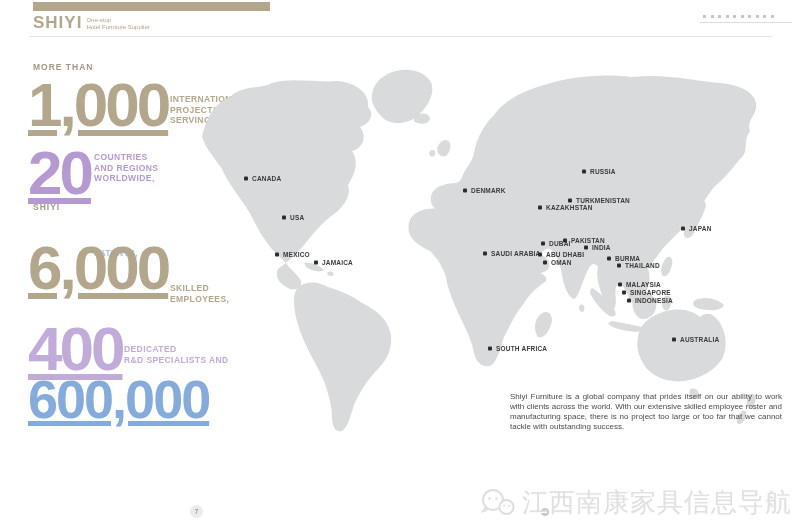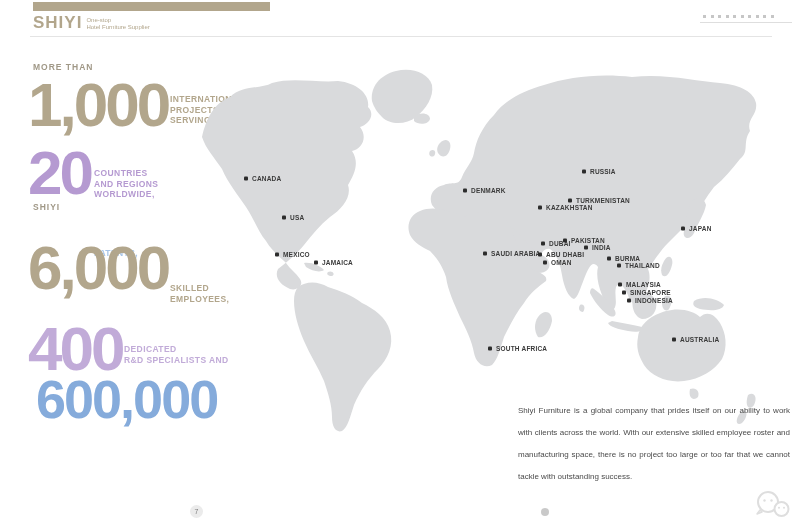--- a/index.html
+++ b/index.html
@@ -13,42 +13,42 @@
   .tagline{margin-left:4px;margin-top:3px;}
   .tagline span{display:block;font-size:6px;line-height:6.5px;color:var(--tan);}
   .main-rule{position:absolute;left:30px;top:36px;width:742px;height:1px;background:#e4e4e4;}
   .right-rule{position:absolute;left:700px;top:22px;width:92px;height:1px;background:#dedede;}
   .squares{position:absolute;left:703px;top:15px;display:flex;gap:4.5px;}
   .squares i{display:block;width:3px;height:3px;background:#c6c6c6;}
 
   
   .stats{position:absolute;inset:0;}
   .kicker{position:absolute;font-size:8.5px;font-weight:bold;letter-spacing:1px;color:var(--muted-label);}
-  .num{position:absolute;font-weight:bold;font-size:62px;line-height:1;letter-spacing:-3px;}
+  .num{position:absolute;font-weight:bold;font-size:62px;line-height:1;letter-spacing:-3px;text-decoration:underline;}
   .num.sm{font-size:54px;letter-spacing:-2px;}
   .nlabel{position:absolute;font-size:8.5px;font-weight:bold;letter-spacing:.4px;line-height:10.5px;}
   .nlabel span{display:block;white-space:nowrap;}
   .c-tan{color:var(--tan);}
   .c-purple{color:var(--purple);}
   .c-lblue{color:var(--light-blue);}
   .c-lpurple{color:var(--light-purple);}
   .c-blue{color:var(--blue);}
 
   
   .map-wrap{position:absolute;left:200px;top:55px;width:600px;height:420px;}
   .map-wrap svg{display:block;}
   .land{fill:var(--map-land);}
   #marker-layer{position:absolute;inset:0;}
   .marker{position:absolute;display:flex;align-items:center;transform:translate(0,-50%);white-space:nowrap;}
   .marker .dot{width:4px;height:4px;background:#2c2c2c;border-radius:1px;flex:none;}
   .marker .lbl{margin-left:4px;font-size:6.5px;font-weight:bold;letter-spacing:.2px;color:var(--marker-text);}
 
   
-  .description{position:absolute;left:510px;top:392px;width:272px;margin:8px;font-size:8px;
-    line-height:22px;color:#4b4b4b;text-align:justify;}
+  .description{position:absolute;left:510px;top:392px;width:272px;margin:0;font-size:8px;
+    line-height:10px;color:#4b4b4b;text-align:justify;}
 
   
   .page-badge{position:absolute;left:190px;top:505px;width:13px;height:13px;border-radius:50%;
     background:#ebebeb;color:#7e7e7e;font-size:7px;line-height:13px;text-align:center;}
   .page-dot{position:absolute;left:541px;top:508px;width:8px;height:8px;border-radius:50%;background:#c9c9c9;}
   .watermark{position:absolute;right:8px;bottom:10px;display:flex;align-items:center;gap:5px;}
   .watermark .wm-text{font-size:26px;letter-spacing:1px;color:#e0e0e0;text-shadow:0 1px 0 #fafafa;
     font-family:"DejaVu Sans",sans-serif;}
 </style>
 </head>
@@ -83,21 +83,21 @@
     <div class="kicker" style="left:33px;top:62px">MORE THAN</div>
 
     <div class="num c-tan" style="left:28px;top:74px">1,000</div>
     <div class="nlabel c-tan" style="left:170px;top:94px">
       <span>INTERNATIONAL</span>
       <span>PROJECTS</span>
       <span>SERVING...</span>
     </div>
 
     <div class="num c-purple" style="left:28px;top:142px">20</div>
-    <div class="nlabel c-purple" style="left:94px;top:168px">
+    <div class="nlabel c-purple" style="left:94px;top:152px">
       <span>COUNTRIES</span>
       <span>AND REGIONS</span>
       <span>WORLDWIDE,</span>
     </div>
 
     <div class="kicker" style="left:33px;top:202px">SHIYI</div>
 
     <div class="nlabel c-lblue" style="left:94px;top:248px">
       <span>PATENTS,</span>
     </div>
@@ -107,21 +107,21 @@
       <span>SKILLED</span>
       <span>EMPLOYEES,</span>
     </div>
 
     <div class="num c-lpurple" style="left:28px;top:318px">400</div>
     <div class="nlabel c-lpurple" style="left:124px;top:344px">
       <span>DEDICATED</span>
       <span>R&amp;D SPECIALISTS AND</span>
     </div>
 
-    <div class="num sm c-blue" style="left:36px;top:372px">600,000</div>
+    <div class="num sm c-blue" style="left:28px;top:372px">600,000</div>
   </section>
 
   <div class="map-wrap">
     <svg width="600" height="420" viewBox="0 0 600 420">
       <path class="land" d="M2,82 C6,64 14,48 30,42 C42,30 62,34 72,28 C92,22 118,28 138,26 C158,28 170,40 168,52 C176,60 168,70 160,72 C168,82 162,94 152,96 C160,108 154,120 148,130 C152,142 142,154 130,162 C120,170 112,180 104,190 C96,200 88,206 78,214 C74,222 80,230 90,234 C98,236 104,230 100,224 C96,218 90,214 86,208 C80,202 72,196 66,186 C58,176 54,164 46,152 C38,140 28,128 22,114 C14,102 6,94 2,82 Z"></path>
       <path class="land" d="M172,46 C170,32 180,20 196,16 C212,12 228,18 232,30 C234,42 226,54 216,62 C206,70 190,70 182,62 C176,56 174,52 172,46 Z"></path>
       <path class="land" d="M104,208 C112,207 120,211 124,215 C120,218 112,216 106,212 Z M128,217 C132,215 136,219 132,221 C128,221 126,219 128,217 Z"></path>
       <path class="land" d="M98,232 C106,226 118,226 128,232 C140,236 152,240 162,248 C174,254 186,262 190,276 C194,290 188,304 178,314 C168,324 160,336 154,350 C150,362 148,372 142,376 C136,378 132,372 132,362 C132,350 128,338 124,326 C118,312 110,300 104,286 C98,272 94,258 94,246 C94,240 95,236 98,232 Z"></path>
       <path class="land" d="M232,150 C228,140 234,132 244,130 C252,126 258,132 262,122 C266,112 272,108 274,98 C276,86 282,72 294,60 C304,46 322,36 344,30 C368,22 400,18 432,22 C464,18 496,26 520,28 C542,30 554,38 556,48 C558,60 546,64 550,76 C542,88 550,96 540,104 C532,114 524,124 514,132 C506,142 500,154 492,164 C484,172 476,180 468,188 C460,196 454,206 448,214 C452,224 448,236 440,246 C436,252 430,248 428,240 C424,232 420,226 416,232 C414,240 418,248 414,254 C408,256 404,248 402,240 C398,230 396,220 398,212 C392,204 388,214 384,224 C380,234 378,242 374,244 C368,242 364,232 362,220 C360,208 356,198 350,194 C344,192 340,200 336,208 C330,216 324,220 320,216 C312,208 304,198 296,190 C288,182 280,174 272,168 C264,162 256,160 250,162 C244,162 238,158 232,150 Z"></path>
       <path class="land" d="M286,170 C298,164 312,170 320,180 C328,188 332,196 342,200 C350,204 352,212 346,216 C340,220 332,216 326,222 C320,228 312,232 304,228 C296,224 294,214 290,206 C286,196 282,188 280,180 C280,174 282,172 286,170 Z"></path>
@@ -241,15 +241,16 @@
   <div class="watermark">
     <svg width="38" height="30" viewBox="0 0 38 30">
       <circle cx="14" cy="12" r="10" fill="#fff" stroke="#dedede" stroke-width="2"></circle>
       <circle cx="10.5" cy="10.5" r="1.2" fill="#dedede"></circle>
       <circle cx="17.5" cy="10.5" r="1.2" fill="#dedede"></circle>
       <path d="M6,20 L3,24 L8,22 Z" fill="#fff" stroke="#dedede" stroke-width="1.5" stroke-linejoin="round"></path>
       <circle cx="27.5" cy="19" r="7" fill="#fff" stroke="#dedede" stroke-width="2"></circle>
       <circle cx="25" cy="17.8" r="1" fill="#dedede"></circle>
       <circle cx="30" cy="17.8" r="1" fill="#dedede"></circle>
     </svg>
+    <span class="wm-text">江西南康家具信息导航</span>
   </div>
 
 </div>
 
 </body></html>

